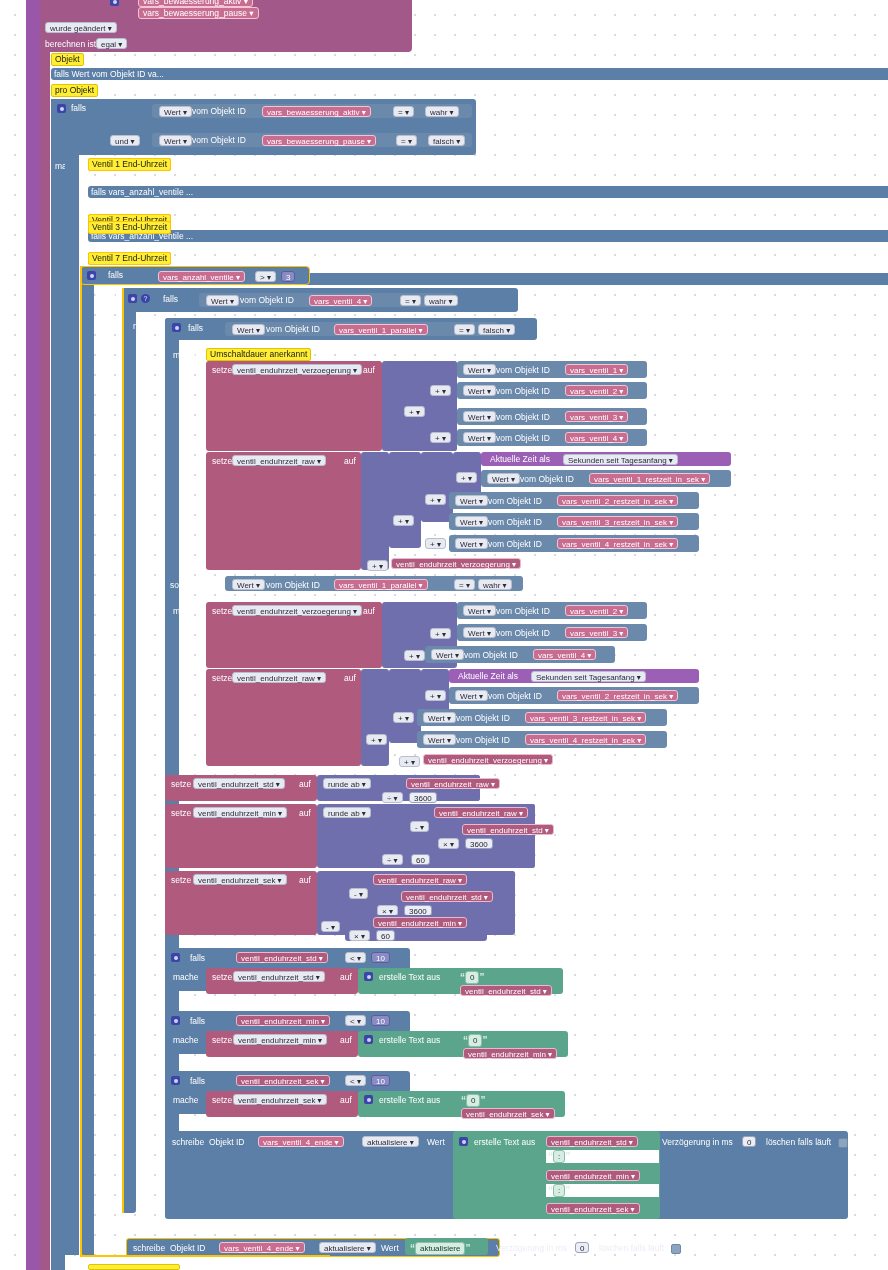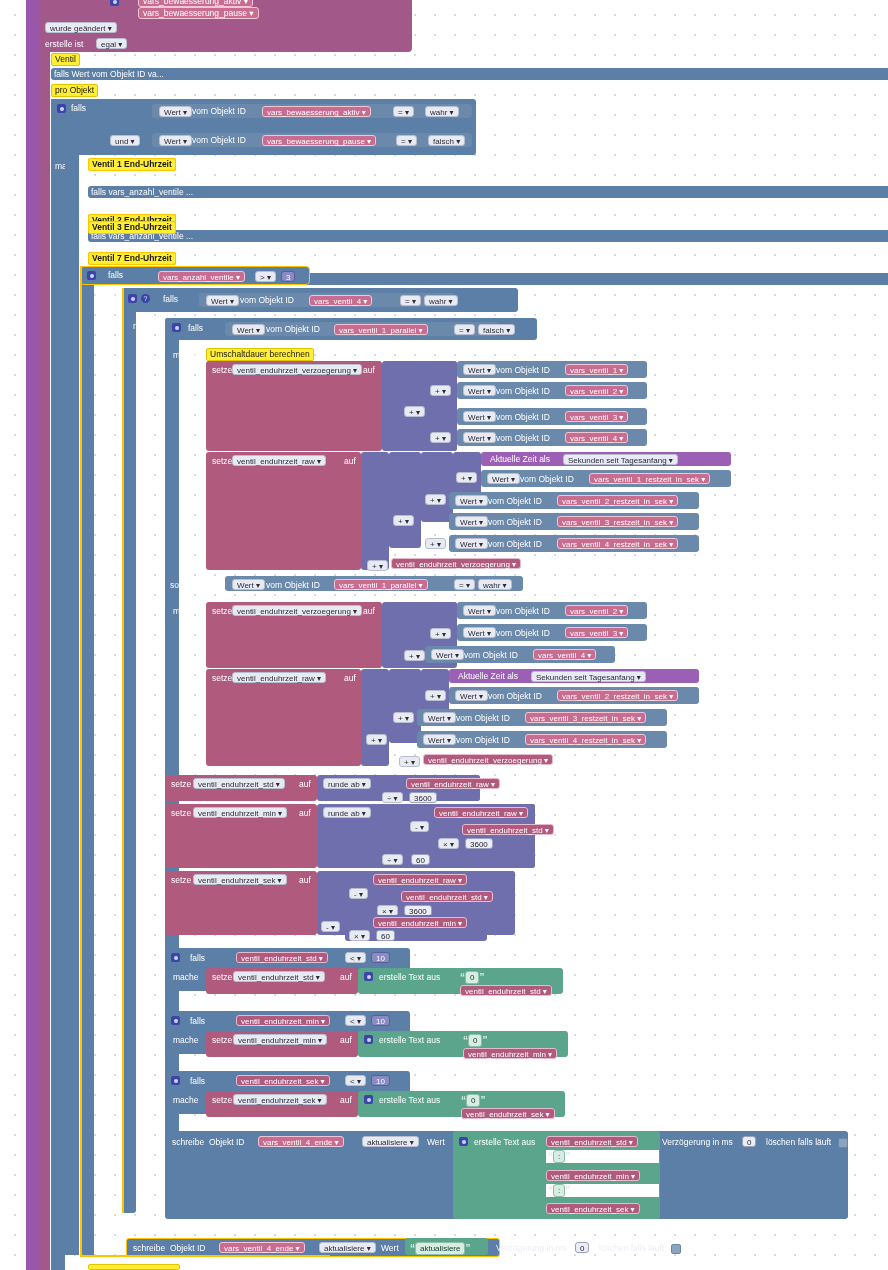--- a/index.html
+++ b/index.html
@@ -69,21 +69,21 @@
   .qmark{
     display:inline-block;width:9px;height:9px;border-radius:50%;
     background:#3b44a8;color:#dfe3ff;font-size:7px;line-height:9px;
     text-align:center;vertical-align:middle;
   }
   .chk{
     display:inline-block;width:8px;height:8px;border-radius:2px;
     background:#8ba4c0;border:1px solid #6d88a6;vertical-align:middle;
   }
   .quote{color:#d9efe5;font-size:10px;font-weight:bold;vertical-align:middle;}
-  .hl{outline:1.4px solid #ffc400;outline-offset:-1.4px;font-weight:bold;}
+  .hl{outline:1.4px solid #ffc400;outline-offset:-1.4px;}
   .collapsed{
     background:#5b7fa6;border-radius:3px;
     padding:0 3px;line-height:12px;font-size:8.5px;white-space:nowrap;
     position:relative;
   }
   .collapsed:after{
     content:"";position:absolute;right:-7px;top:0;
     border-top:6px solid transparent;border-bottom:6px solid transparent;
     border-left:7px solid #5b7fa6;
   }
@@ -107,26 +107,26 @@
     <span class="lbl">▾</span>
   </div>
   <div class="abs" style="left:138px;top:7px;background:#c96d90;border:1px solid #f2c5d6;border-radius:3px;padding:0 4px;height:12px;line-height:11px;">
     <span class="lbl">vars_bewaesserung_pause</span>
     <span class="lbl">▾</span>
   </div>
 
   <div class="abs fld fld-dd" style="left:45px;top:22px;">
     <span>wurde geändert</span> ▾
   </div>
-  <div class="abs lbl" style="left:45px;top:39px;">erstelle ist</div>
+  <div class="abs lbl" style="left:45px;top:39px;">berechnen ist</div>
   <div class="abs fld fld-dd" style="left:96px;top:38px;">
     <span>egal</span> ▾
   </div>
 
-  <div class="abs yellowbar" style="left:51px;top:53px;">Ventil</div>
+  <div class="abs yellowbar" style="left:51px;top:53px;">Objekt</div>
 
   <div class="abs collapsed" style="left:51px;top:68px;">falls Wert vom Objekt ID va...</div>
 
   <div class="abs yellowbar" style="left:51px;top:84px;">pro Objekt</div>
 
   <div class="abs c-logic" style="left:51px;top:99px;width:14px;height:1171px;"></div>
   <div class="abs c-logic" style="left:51px;top:99px;width:425px;height:56px;border-radius:3px;"></div>
 
   <div class="abs" style="left:57px;top:103px;">
     <span class="gear"></span>
@@ -240,21 +240,21 @@
     <span>vars_ventil_1_parallel</span> ▾
   </div>
   <div class="abs fld fld-dd" style="left:454px;top:324px;">
     <span>=</span> ▾
   </div>
   <div class="abs fld fld-dd" style="left:478px;top:324px;">
     <span>falsch</span> ▾
   </div>
 
   <div class="abs lbl" style="left:173px;top:350px;">mache</div>
-  <div class="abs yellowbar" style="left:206px;top:348px;">Umschaltdauer berechnen</div>
+  <div class="abs yellowbar" style="left:206px;top:348px;">Umschaltdauer anerkannt</div>
 
   <div class="abs c-var" style="left:206px;top:361px;width:176px;height:90px;border-radius:3px;"></div>
   <div class="abs lbl" style="left:212px;top:365px;">setze</div>
   <div class="abs fld fld-varp" style="left:232px;top:364px;background:#e8eaf2;color:#2b2b3a;border-color:#b9bdd0;">
     <span>ventil_enduhrzeit_verzoegerung</span> ▾
   </div>
   <div class="abs lbl" style="left:363px;top:365px;">auf</div>
 
   <div class="abs c-math" style="left:382px;top:361px;width:75px;height:90px;border-radius:3px;"></div>
   <div class="abs c-math" style="left:425px;top:361px;width:32px;height:44px;border-radius:3px;"></div>

